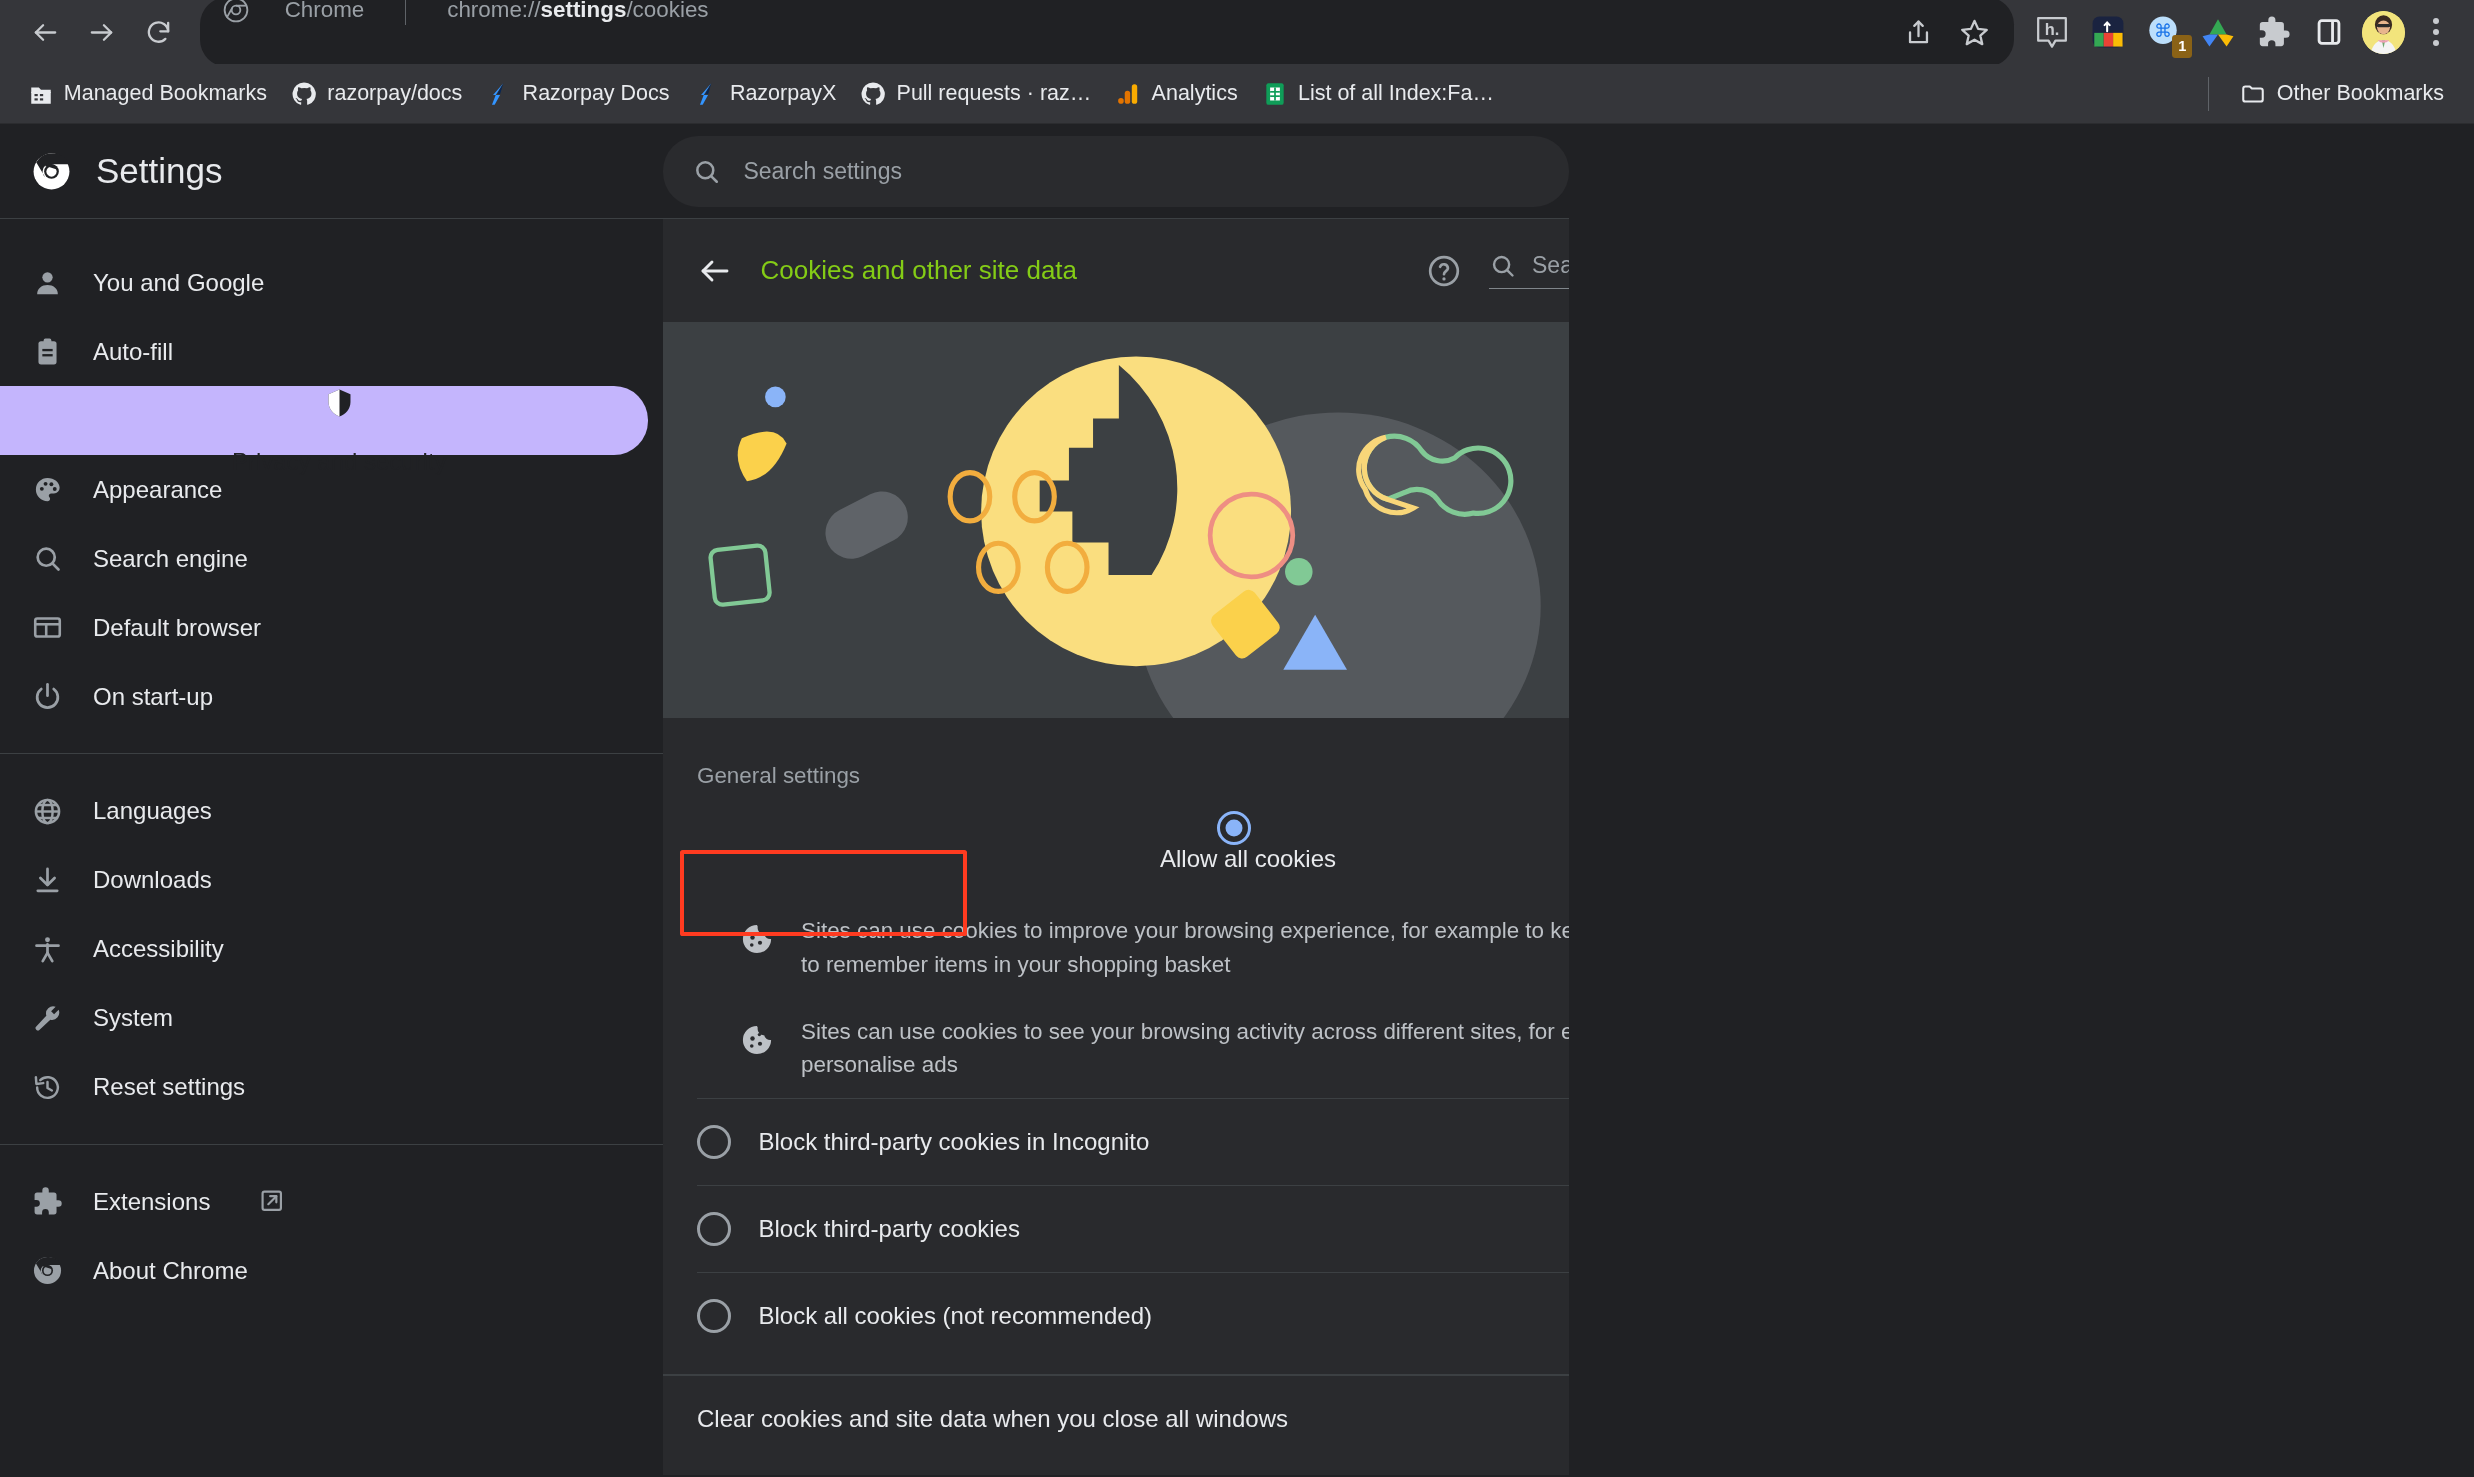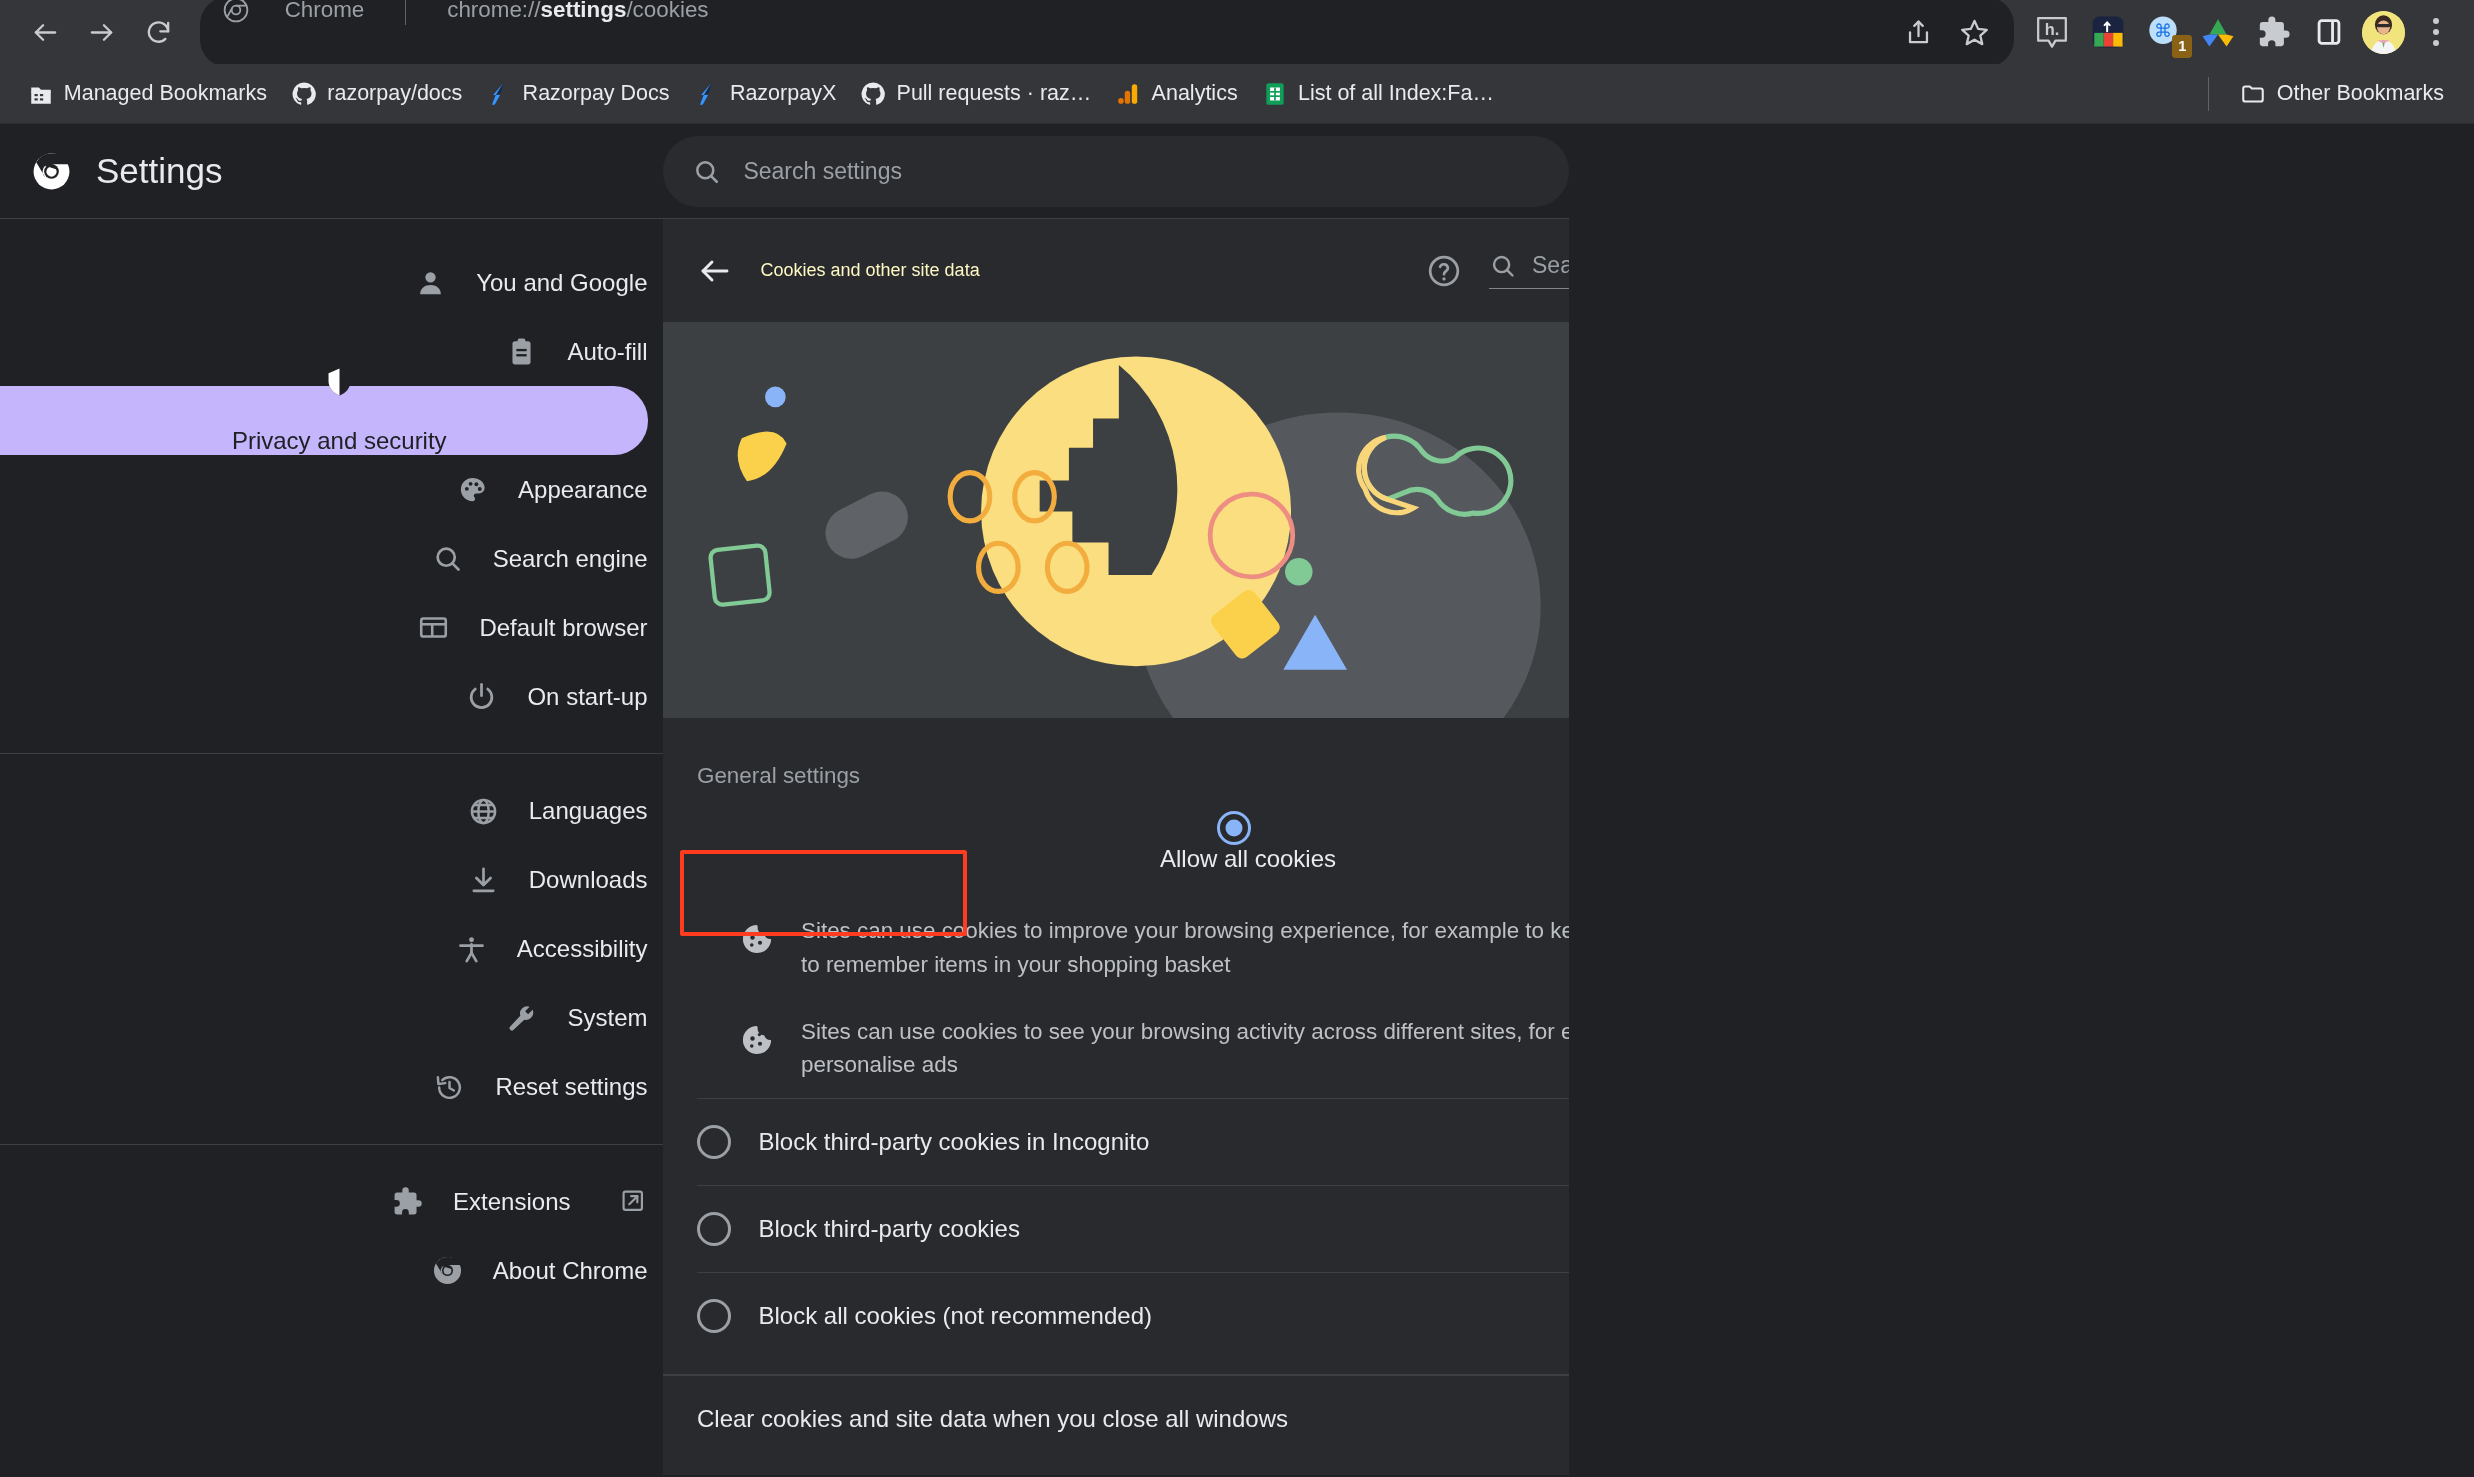--- a/index.html
+++ b/index.html
@@ -126,21 +126,20 @@
   .nav-list { padding-top: 29px; }
   .nav-item {
     display: flex; align-items: center;
     height: 69px;
     padding-left: 31px;
     gap: 29px;
     color: #E8EAED;
     font-size: 24px;
     border-radius: 0 34px 34px 0;
     margin-right: 15.5px;
-    justify-content: flex-end;
   }
   .nav-item .nv-ico { width: 33px; height: 33px; flex: none; color: #9AA0A6; display: flex; align-items: center; justify-content: center; }
   .nav-item.active { background: #c4b5fd; color: #202124; flex-direction: column; }
   .nav-item.active .nv-ico { color: #202124; }
   .nav-sep { height: 0.9px; background: #3C4043; margin: 22.4px 0 22.4px 0; }
   .ext-link-ico { width: 29px; height: 29px; margin-left: 19px; color: #9AA0A6; }
 
   
   .main-col { flex: 1; display: flex; flex-direction: column; min-width: 0; }
   .search-bar-row {
@@ -165,21 +164,21 @@
     width: 1170px;
     background: #292A2D;
     min-height: 100%;
   }
   .card-head {
     height: 103px;
     display: flex; align-items: center;
     padding: 0 34px;
     gap: 27.5px;
   }
-  .card-head .page-title { color: #fef9c3; font-size: 18px; flex: 1; }
+  .card-head .page-title { color: #84cc16; font-size: 26px; flex: 1; }
   .help-ico { width: 36px; height: 36px; color: #9AA0A6; flex: none; }
   .inline-search {
     display: flex; align-items: center; gap: 15.5px;
     width: 310px;
     border-bottom: 1.7px solid #80868B;
     padding-bottom: 8.6px;
   }
   .inline-search .ph { color: #9AA0A6; font-size: 23px; }
 
   .hero { width: 100%; height: 396px; background: #3C4043; display: block; }

